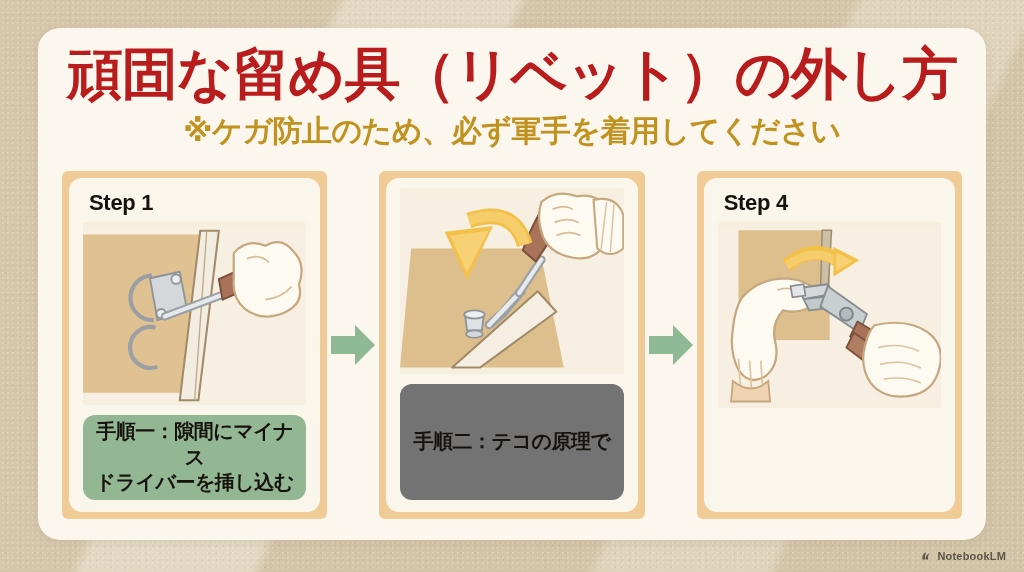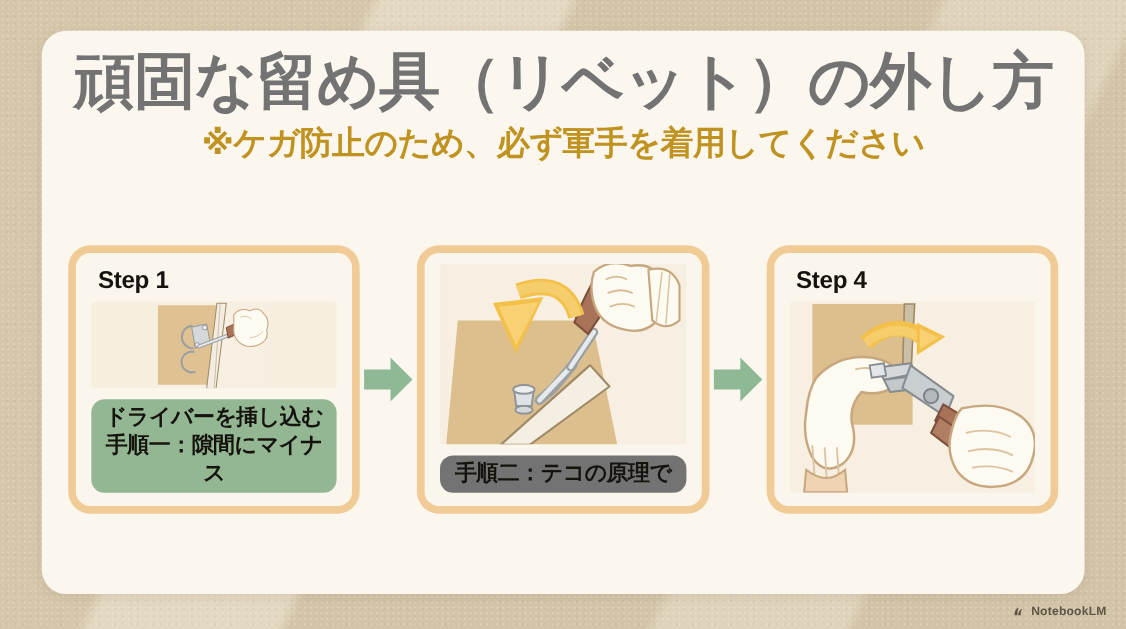--- a/index.html
+++ b/index.html
@@ -62,21 +62,21 @@
   
   .title {
     position: absolute;
     left: 0;
     top: 18px;
     width: 948px;
     text-align: center;
     font-size: 56px;
     line-height: 1;
     font-weight: 700;
-    color: #737373;
+    color: #b91c1c;
     letter-spacing: -1px;
     white-space: nowrap;
   }
   .subtitle {
     position: absolute;
     left: 0;
     top: 88px;
     width: 948px;
     text-align: center;
     font-size: 30px;
@@ -95,23 +95,23 @@
     width: 900px;
     height: 350px;
     display: flex;
     align-items: center;
     justify-content: space-between;
   }
 
   .panel {
     position: relative;
     width: 272px;
-    height: 244px;
+    height: 348px;
     background: #f0cb96;
-    border-radius: 20px;
+    border-radius: 6px;
     padding: 7px;
     box-sizing: border-box;
   }
   .panel-inner {
     width: 100%;
     height: 100%;
     background: #fbf6ec;
     border-radius: 13px;
     box-sizing: border-box;
     padding: 10px 14px 12px 14px;
@@ -221,22 +221,22 @@
 
               <path d="M150 78 L196 58 Q208 54 206 44 Q204 33 190 36 L146 56 Z" fill="#a9735a" stroke="#7d503c" stroke-width="2.2" stroke-linejoin="round"></path>
 
               <path d="M162 28 Q176 12 196 20 Q214 10 226 26 Q240 40 232 62 Q238 82 216 92 Q192 102 174 88 Q160 76 162 56 Z" fill="#fdfaf2" stroke="#c7a77e" stroke-width="2.4" stroke-linejoin="round"></path>
               <path d="M176 34 Q190 28 200 38" fill="none" stroke="#d9bd97" stroke-width="1.8"></path>
               <path d="M196 78 Q214 76 224 64" fill="none" stroke="#d9bd97" stroke-width="1.8"></path>
             </svg>
           </div>
 
           <div class="caption green">
+            <span>手順一：隙間にマイナス</span>
             <span>ドライバーを挿し込む</span>
-            <span>手順一：隙間にマイナス</span>
           </div>
         </div>
       </div>
 
       <div class="connector">
         <svg viewBox="0 0 48 44" xmlns="http://www.w3.org/2000/svg">
           <path d="M2 13 L26 13 L26 2 L46 22 L26 42 L26 31 L2 31 Z" fill="#8fb894"></path>
         </svg>
       </div>
 

